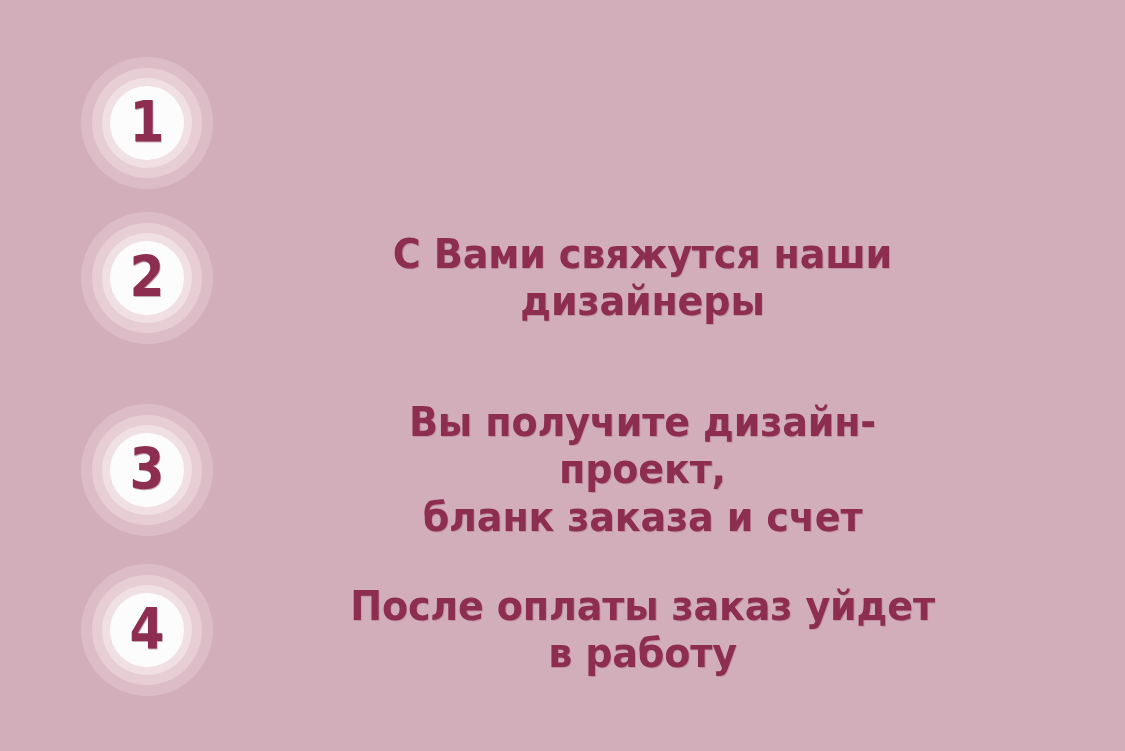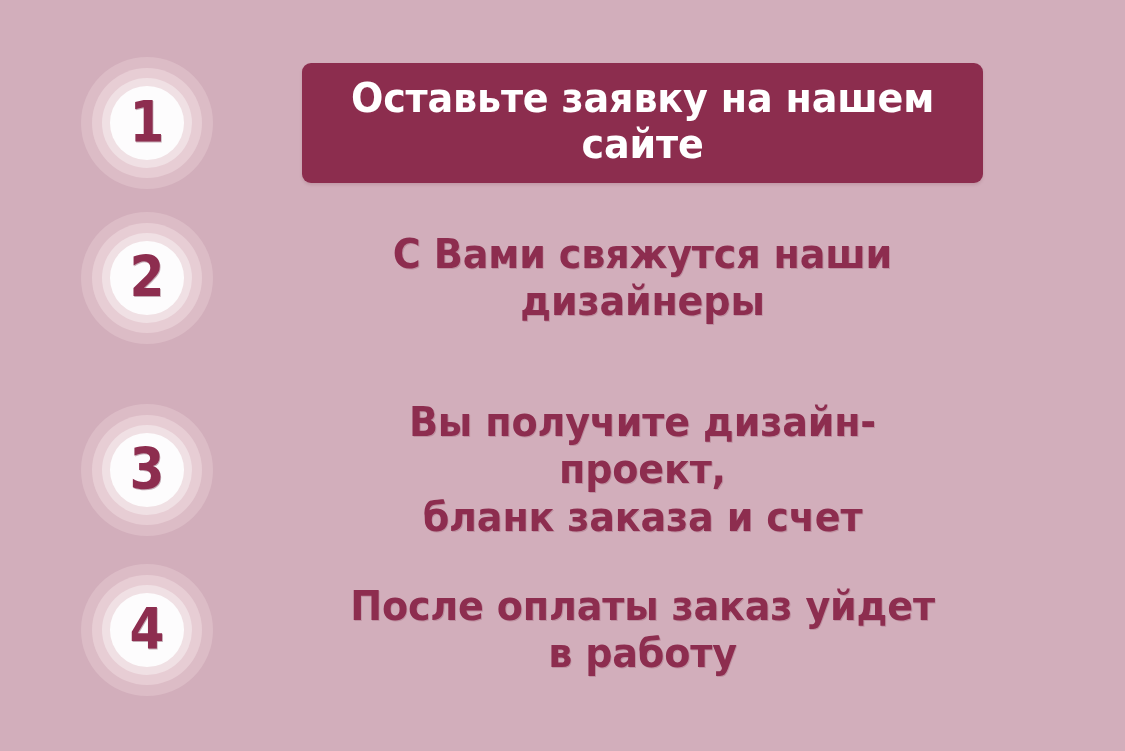--- a/index.html
+++ b/index.html
@@ -137,26 +137,20 @@
 
 <div id="infographic">
 
   <div class="step-row row-1">
     <div class="badge">
       <span class="ring-mid"></span>
       <span class="ring-inner"></span>
       <span class="core"></span>
       <span class="num">1</span>
     </div>
-    <div class="banner">
-      <div class="banner-text">
-        <span>Оставьте заявку на нашем</span><br>
-        <span>сайте</span>
-      </div>
-    </div>
   </div>
 
   <div class="step-row row-2">
     <div class="badge">
       <span class="ring-mid"></span>
       <span class="ring-inner"></span>
       <span class="core"></span>
       <span class="num">2</span>
     </div>
     <div class="step-text">

